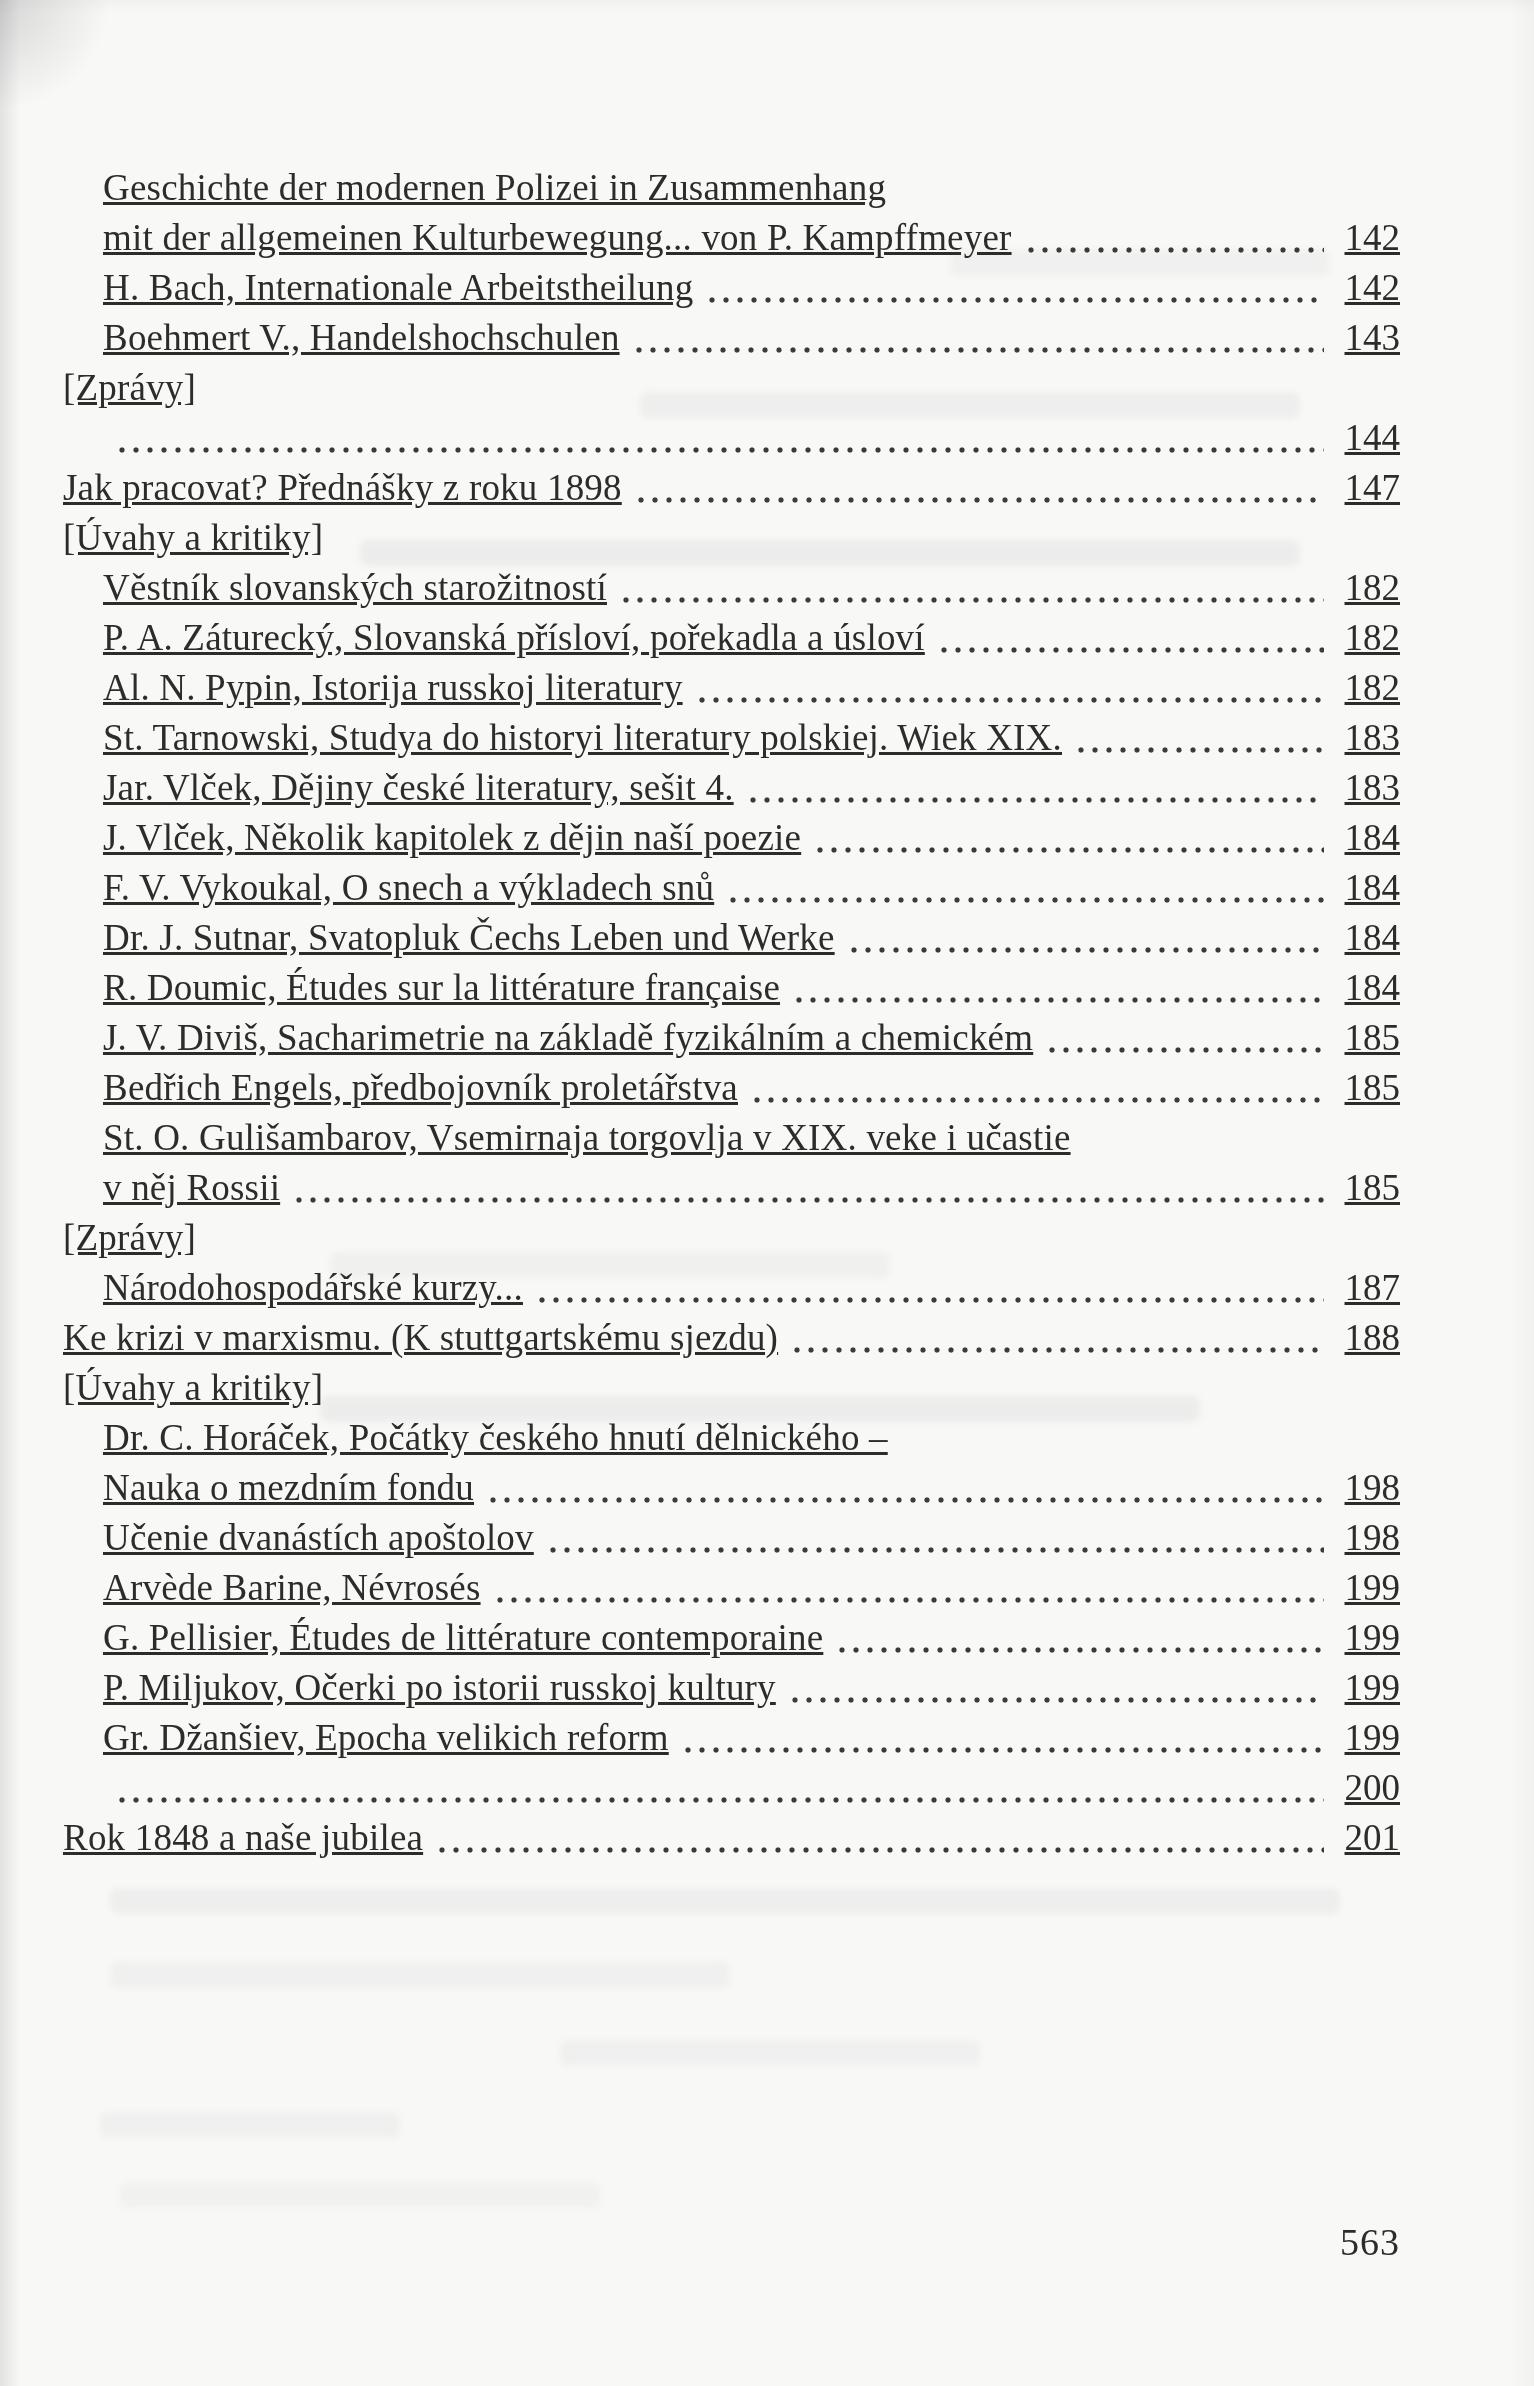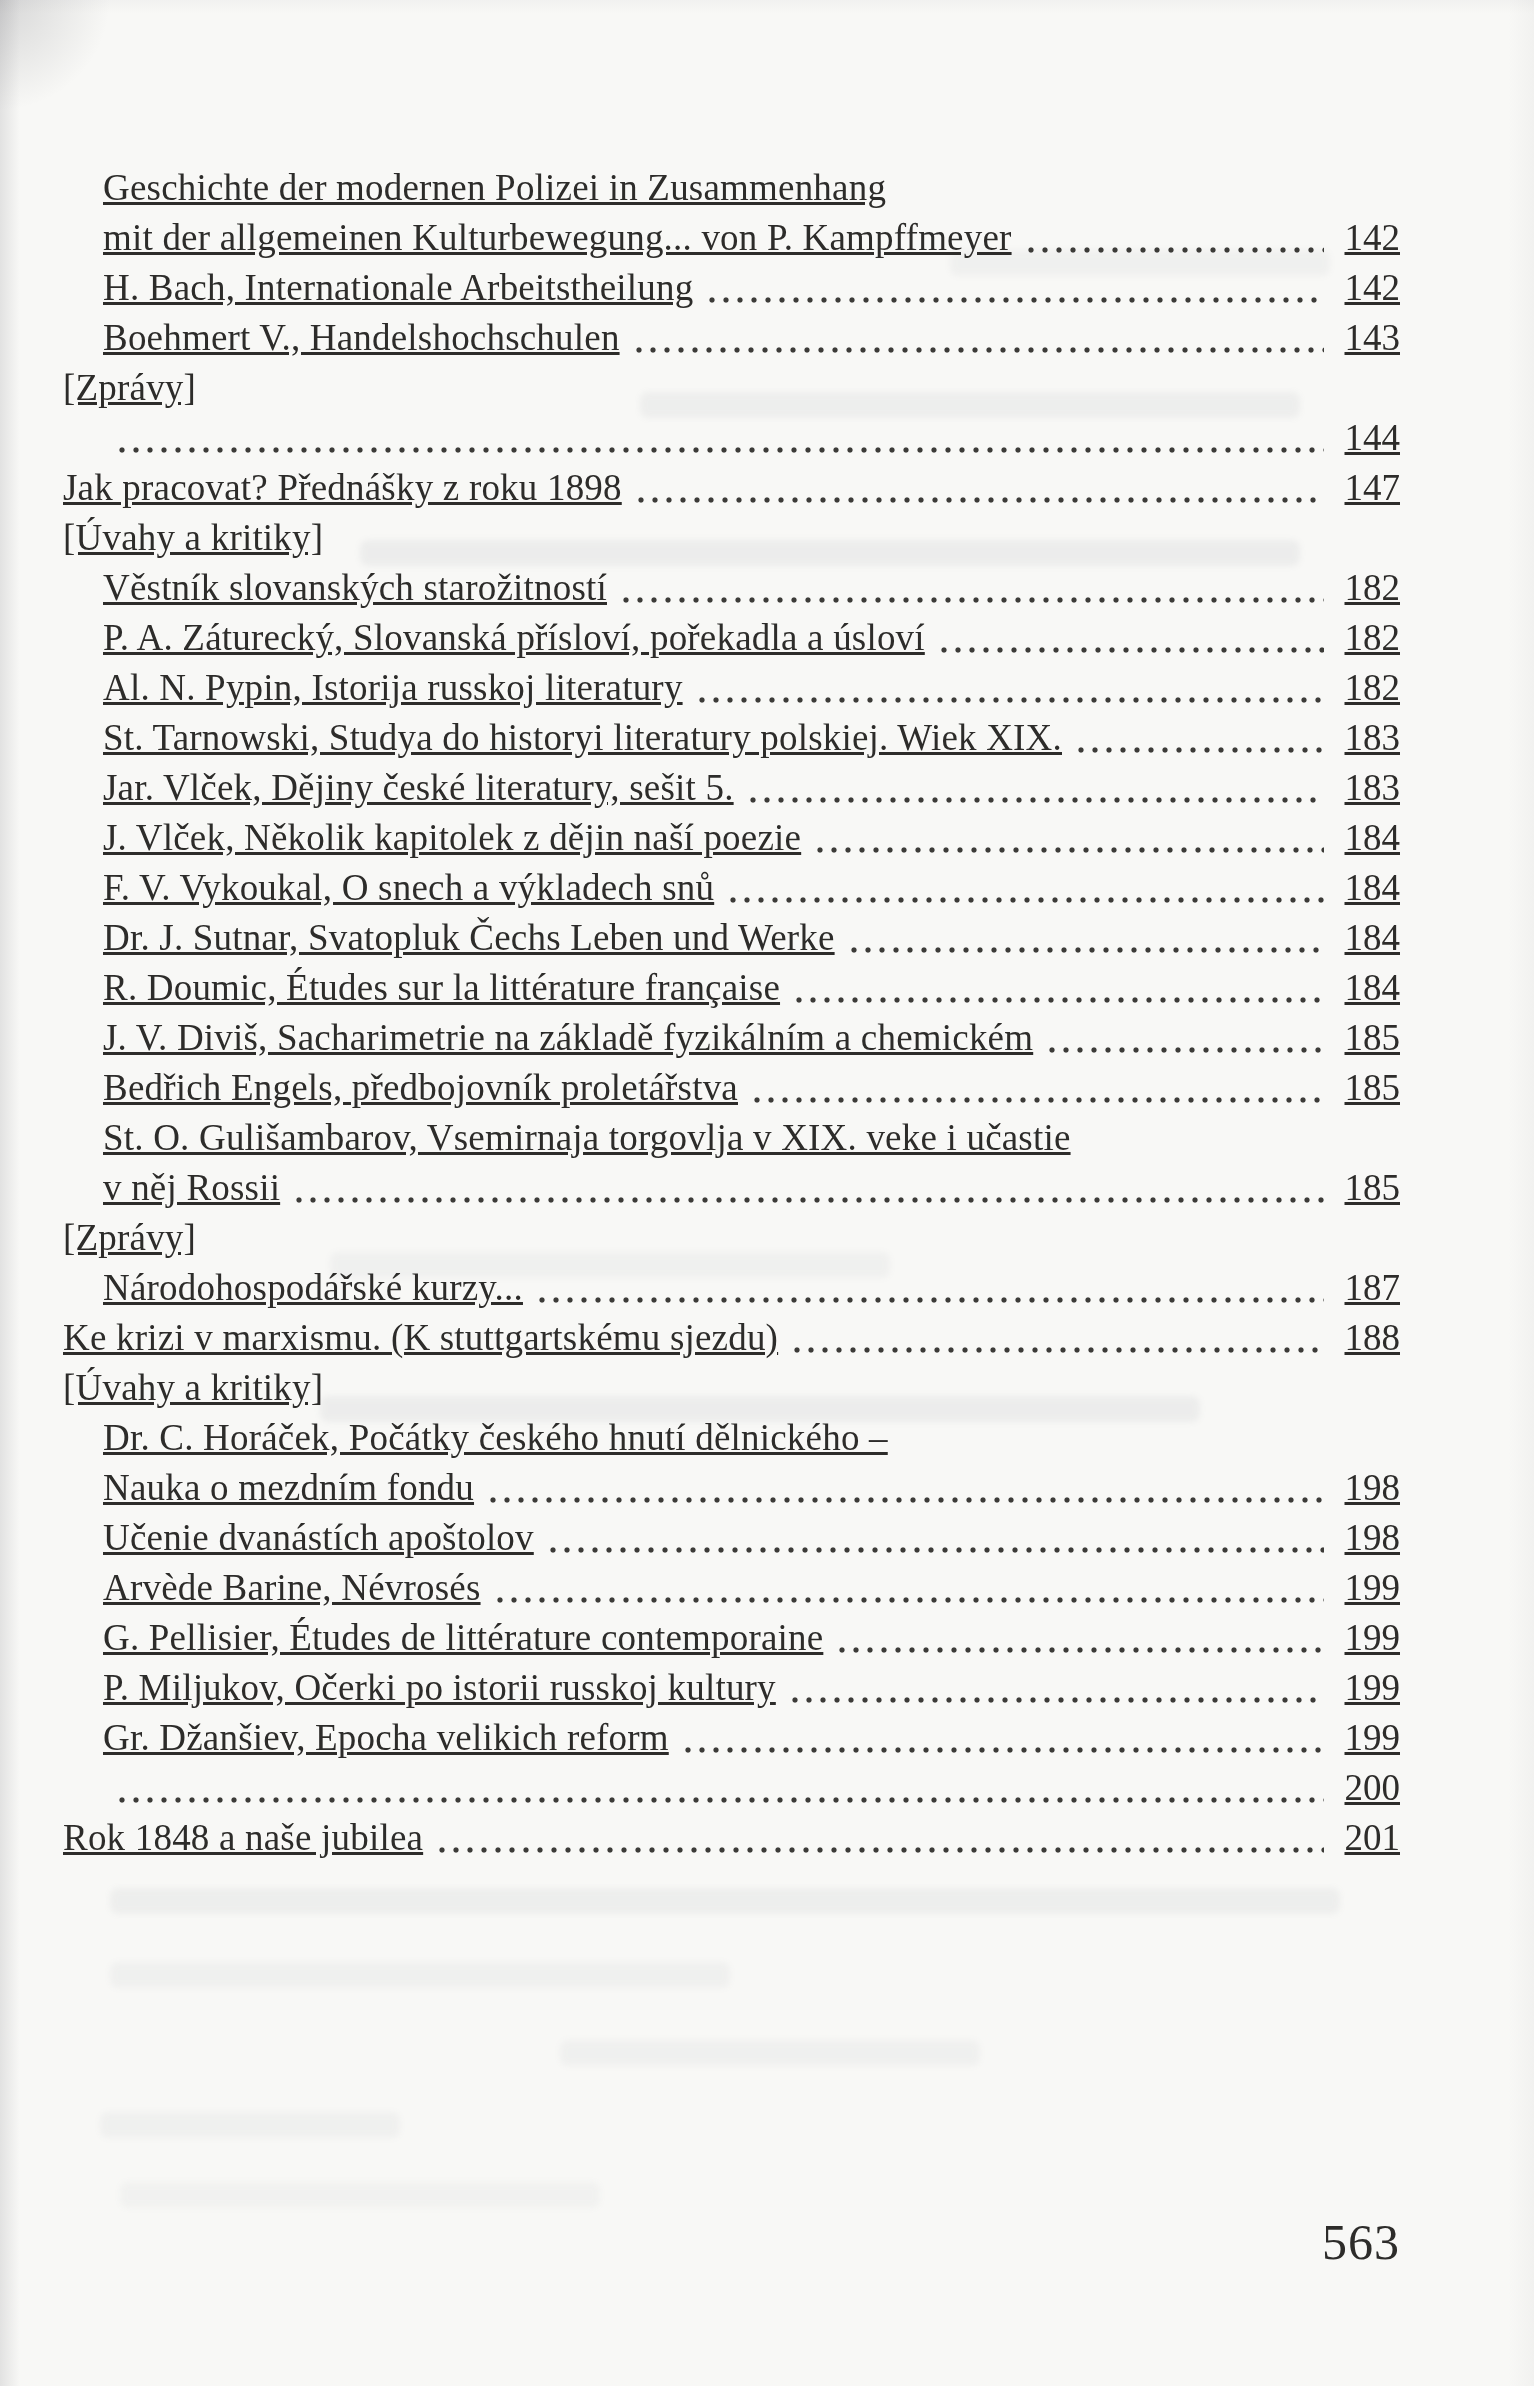--- a/index.html
+++ b/index.html
@@ -56,21 +56,21 @@
     background-position: 4px calc(100% - 10px);
   }
   .toc-page {
     flex: 0 0 72px;
     text-align: right;
   }
   .footer-page-number {
     position: absolute;
     top: 2222px;
     right: 134px;
-    font-size: 50px;
+    font-size: 38px;
     line-height: 40px;
     letter-spacing: 1px;
   }
   
   .ghost {
     position: absolute;
     height: 26px;
     background: #8a8f98;
     opacity: 0.07;
     filter: blur(3px);
@@ -155,21 +155,21 @@
     <span class="toc-title">Al. N. Pypin, Istorija russkoj literatury</span>
     <span class="toc-leader"></span>
     <span class="toc-page">182</span>
   </div>
       <div class="toc-row indent-1">
     <span class="toc-title">St. Tarnowski, Studya do historyi literatury polskiej. Wiek XIX.</span>
     <span class="toc-leader"></span>
     <span class="toc-page">183</span>
   </div>
       <div class="toc-row indent-1">
-    <span class="toc-title">Jar. Vlček, Dějiny české literatury, sešit 5.</span>
+    <span class="toc-title">Jar. Vlček, Dějiny české literatury, sešit 4.</span>
     <span class="toc-leader"></span>
     <span class="toc-page">183</span>
   </div>
       <div class="toc-row indent-1">
     <span class="toc-title">J. Vlček, Několik kapitolek z dějin naší poezie</span>
     <span class="toc-leader"></span>
     <span class="toc-page">184</span>
   </div>
       <div class="toc-row indent-1">
     <span class="toc-title">F. V. Vykoukal, O snech a výkladech snů</span>

